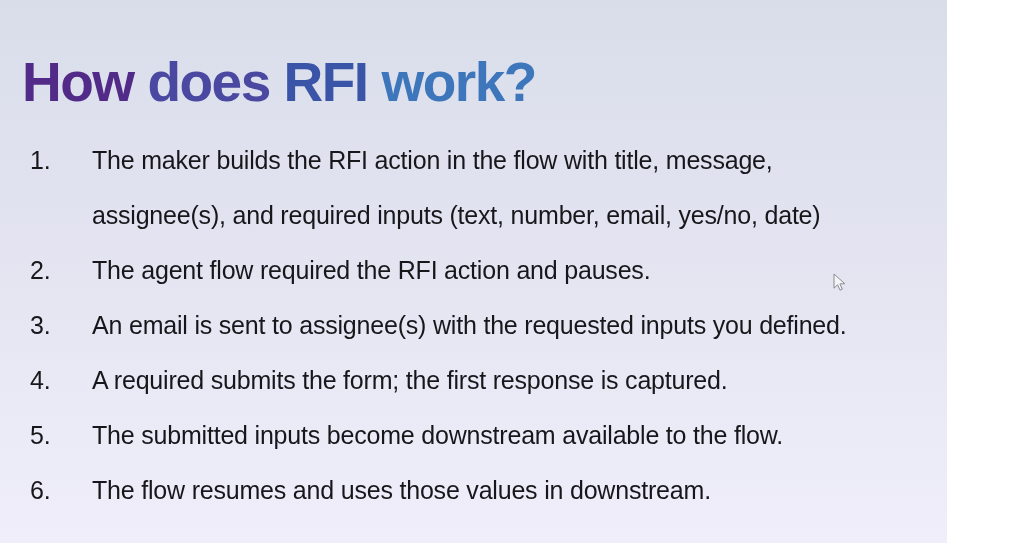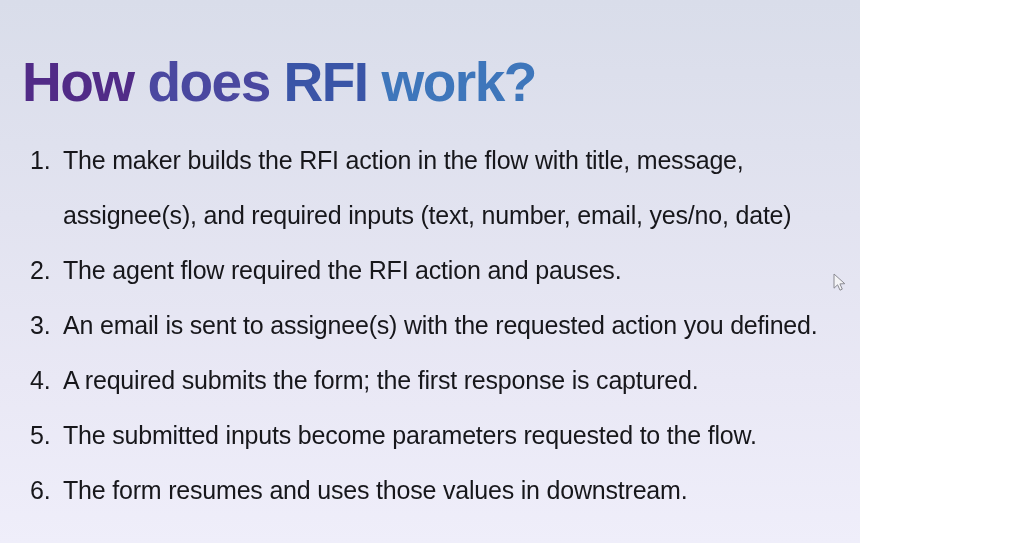--- a/index.html
+++ b/index.html
@@ -6,21 +6,21 @@
     margin: 0;
     padding: 0;
     width: 1024px;
     height: 543px;
     overflow: hidden;
     font-family: "Liberation Sans", sans-serif;
   }
   .slide {
     position: absolute;
     inset: 0;
-    width: 860px;
+    width: 947px;
     height: 543px;
     background: linear-gradient(180deg, #d9ddea 0%, #e2e3f0 40%, #e9e8f5 70%, #efeefa 100%);
   }
   .title {
     position: absolute;
     left: 22px;
     top: 14px;
     font-size: 55px;
     font-weight: 700;
     letter-spacing: -1.5px;
@@ -39,20 +39,21 @@
     grid-template-columns: 33px 1fr;
     font-size: 25px;
     line-height: 55px;
     letter-spacing: -0.2px;
   }
   .list-item .num {
     text-align: left;
   }
   .list-item .txt {
     white-space: pre-line;
+    margin-left: 29px;
   }
   .cursor {
     position: absolute;
     width: 14px;
     height: 20px;
     pointer-events: none;
   }
 </style>
 </head>
 <body>
@@ -69,36 +70,36 @@
 assignee(s), and required inputs (text, number, email, yes/no, date)</span>
     </div>
 
     <div class="list-item">
       <span class="num">2.</span>
       <span class="txt">The agent flow required the RFI action and pauses.</span>
     </div>
 
     <div class="list-item">
       <span class="num">3.</span>
-      <span class="txt">An email is sent to assignee(s) with the requested action you defined.</span>
+      <span class="txt">An email is sent to assignee(s) with the requested inputs you defined.</span>
     </div>
 
     <div class="list-item">
       <span class="num">4.</span>
       <span class="txt">A required submits the form; the first response is captured.</span>
     </div>
 
     <div class="list-item">
       <span class="num">5.</span>
-      <span class="txt">The submitted inputs become parameters requested to the flow.</span>
+      <span class="txt">The submitted inputs become downstream available to the flow.</span>
     </div>
 
     <div class="list-item">
       <span class="num">6.</span>
-      <span class="txt">The form resumes and uses those values in downstream.</span>
+      <span class="txt">The flow resumes and uses those values in downstream.</span>
     </div>
 
   </div>
 
   <svg class="cursor" viewBox="0 0 14 20" style="left: 832px; top: 273px;">
     <path d="M2 1 L2 15.2 L5.6 11.8 L8.0 17.2 L10.3 16.1 L7.9 10.9 L12.8 10.7 Z" fill="#f4f4f6" stroke="#8a8a92" stroke-width="1"></path>
   </svg>
 
 </div>
 

